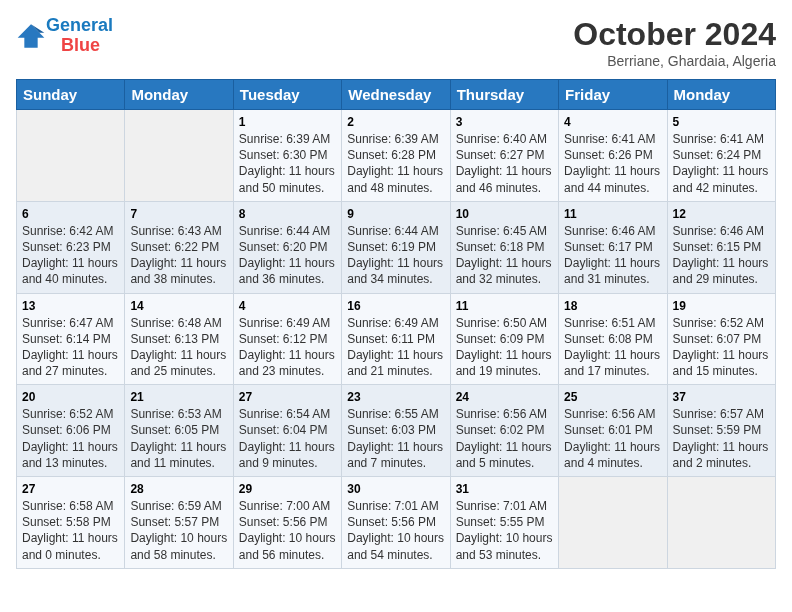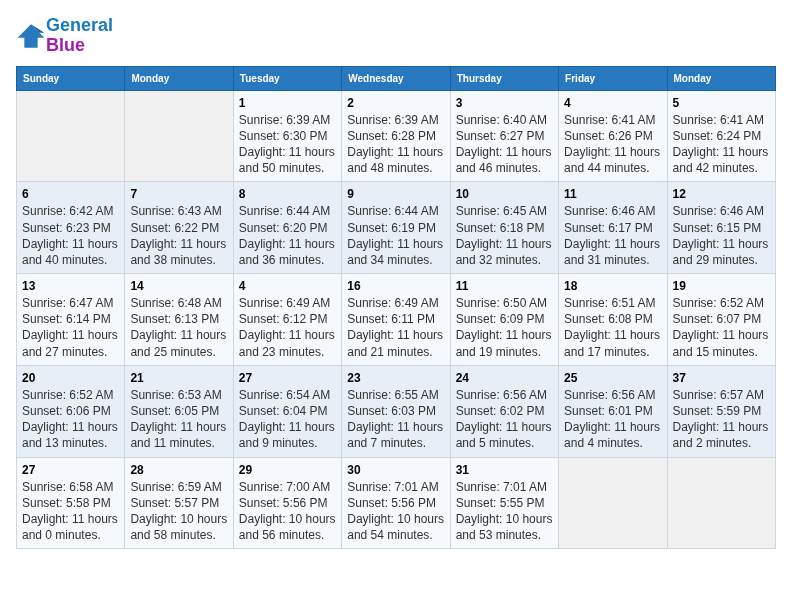--- a/index.html
+++ b/index.html
@@ -51,21 +51,21 @@
       font-size: 10.5px;
     }
     thead tr {
       background: #2878c0;
       color: #fff;
     }
     thead th {
       padding: 6px 6px;
       text-align: left;
       font-weight: bold;
-      font-size: 10px;
+      font-size: 15px;
       border: 1px solid #1a5fa0;
     }
     tbody tr {
       vertical-align: top;
     }
     tbody tr:nth-child(odd) {
       background: #f5f8fc;
     }
     tbody tr:nth-child(even) {
       background: #e8eef5;
@@ -96,23 +96,27 @@
 
 <div class="header">
   <div class="logo">
     <svg class="logo-bird" viewBox="0 0 36 36">
       <polygon points="18,4 34,20 26,20 26,32 10,32 10,20 2,20" fill="#2878c0"></polygon>
       <polygon points="18,4 34,14 28,14" fill="#1a5fa0"></polygon>
     </svg>
     <div>
       <div class="logo-text">
         <span>General</span><br>
-        <span style="color:#a21caf;">Blue</span>
+        <span style="color:#ef4444;margin-left:15px;">Blue</span>
       </div>
     </div>
+  </div>
+  <div class="title-block">
+    <div class="month-title">October 2024</div>
+    <div class="location">Berriane, Ghardaia, Algeria</div>
   </div>
 </div>
 
 <table>
   <thead>
     <tr>
     <th>Sunday</th>
         <th>Monday</th>
         <th>Tuesday</th>
         <th>Wednesday</th>

